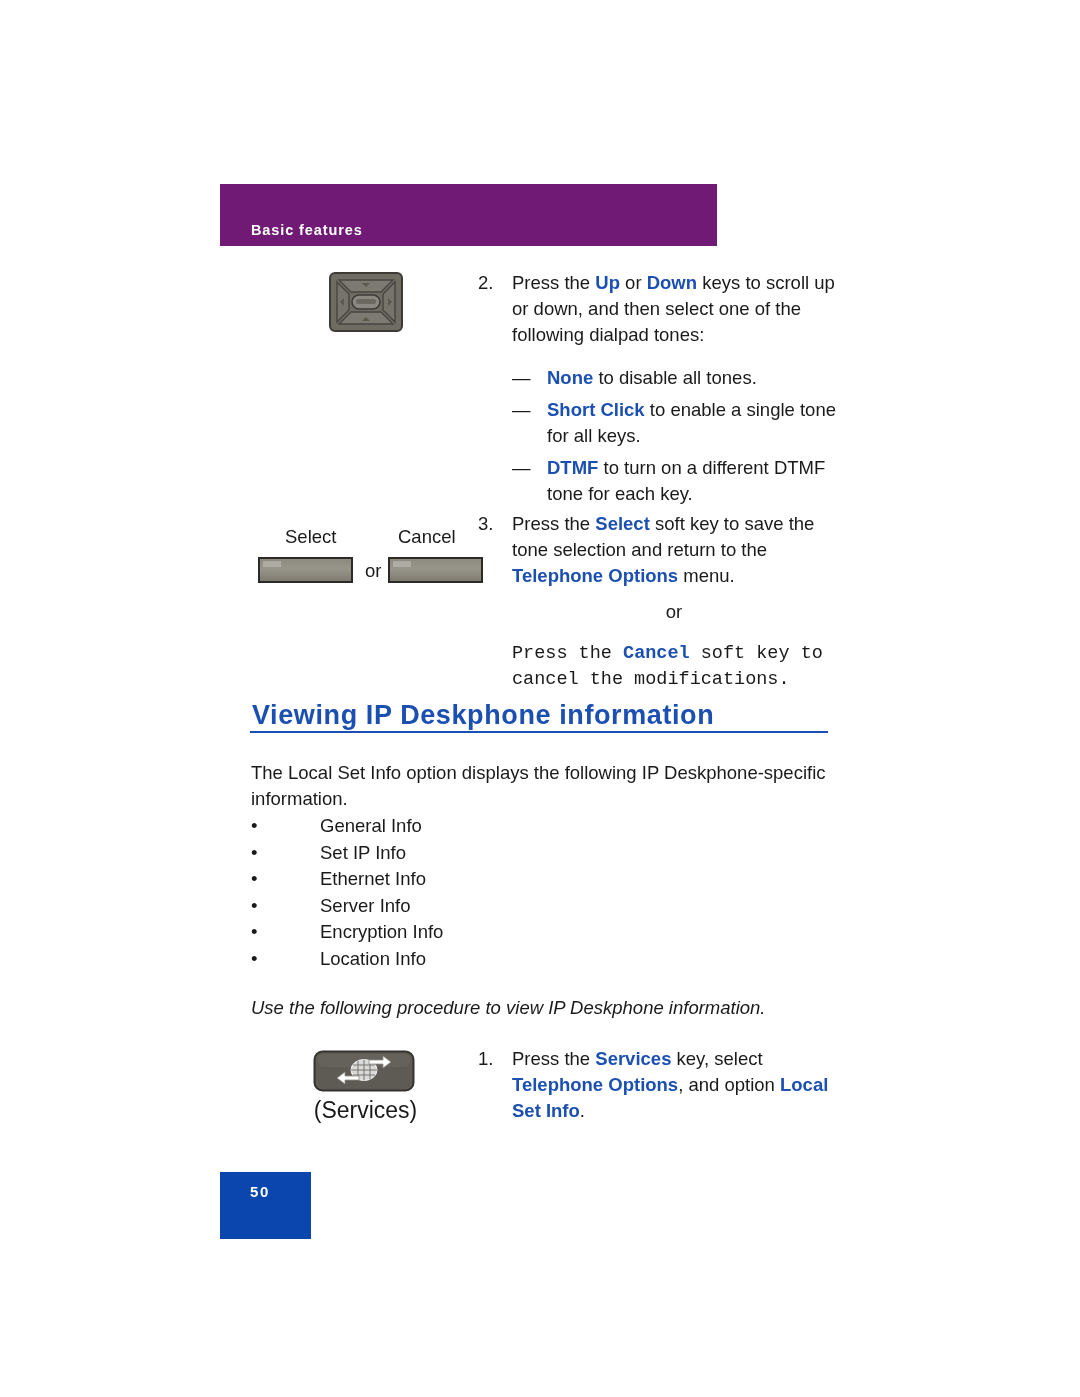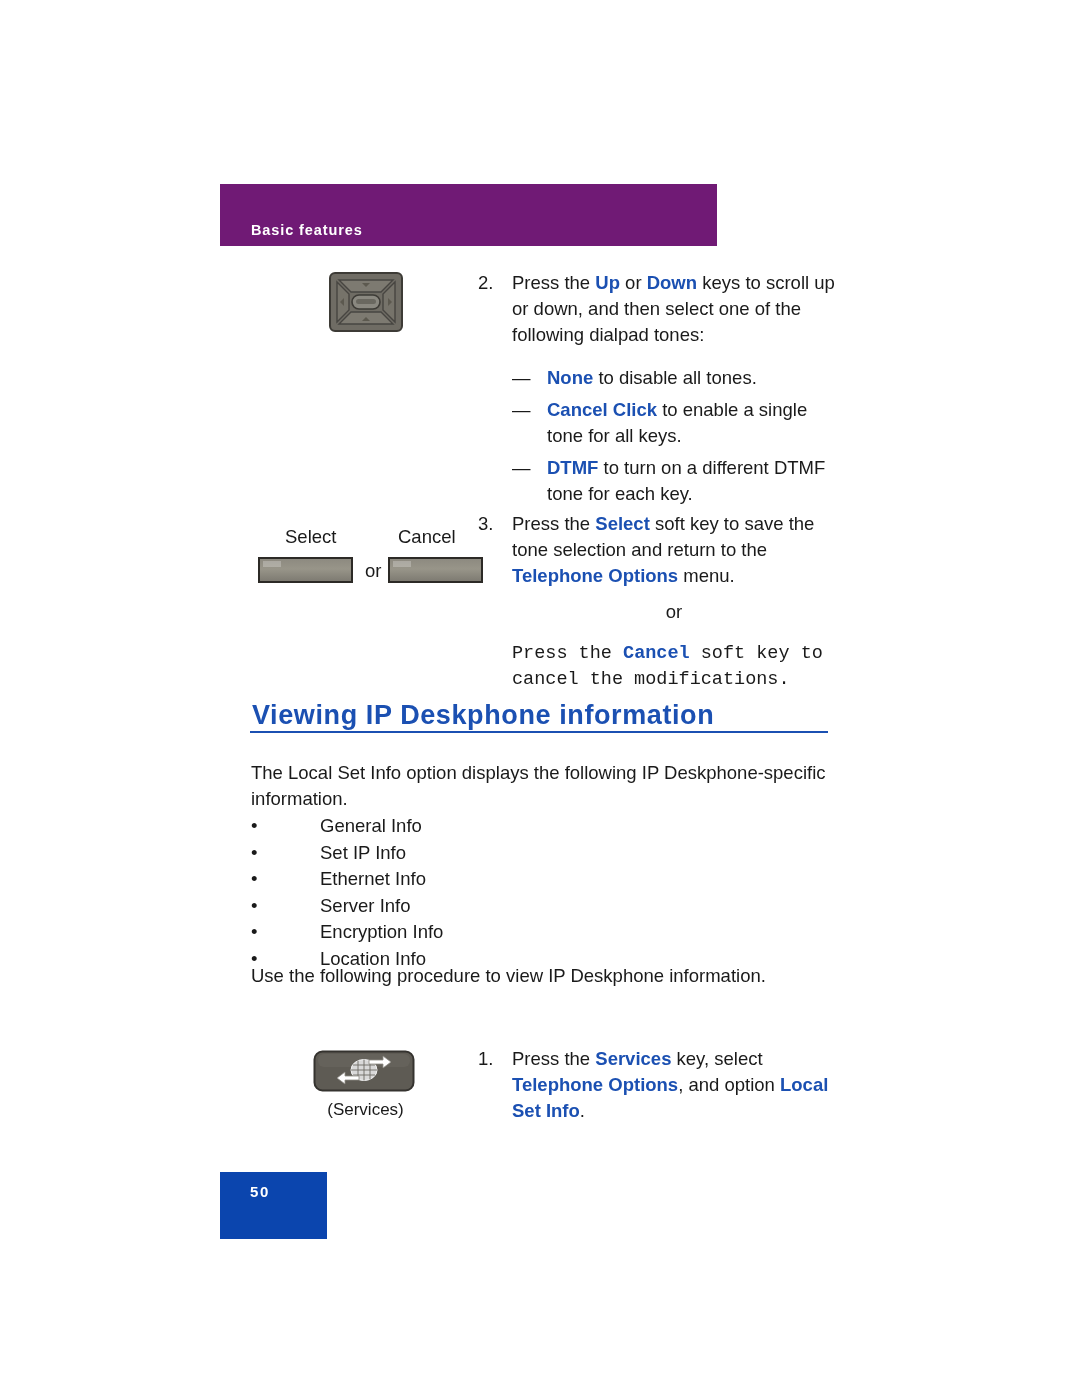--- a/index.html
+++ b/index.html
@@ -182,51 +182,51 @@
   .bullet-text {
     font-size: 18.5px;
     line-height: 26.5px;
     margin-left: 34px;
   }
 
   
   #procedure-paragraph {
     position: absolute;
     left: 251px;
-    top: 963px;
+    top: 995px;
     width: 600px;
+    font-style: italic;
   }
 
   
   #services-key {
     position: absolute;
     left: 313px;
     top: 1050px;
     width: 102px;
     height: 42px;
   }
   #services-key-caption {
     position: absolute;
     left: 253px;
     top: 1097px;
     width: 225px;
     text-align: center;
-    font-size: 17px;
+    font-size: 23px;
     line-height: 26px;
   }
 
   
   #page-number-block {
     position: absolute;
     left: 220px;
     top: 1172px;
     width: 91px;
     height: 67px;
     background: #0b45ae;
-    padding-left: 16px;
   }
   #page-number-text {
     position: absolute;
     left: 0;
     top: 11px;
     width: 80px;
     text-align: center;
     color: #ffffff;
     font-size: 15px;
     font-weight: bold;
@@ -268,21 +268,21 @@
 
     <div style="height:11px"></div>
 
     <div class="dash-item">
       <div class="dash-mark">—</div>
       <div class="dash-text body-text"><span class="blue">None</span><span> to disable all tones.</span></div>
     </div>
 
     <div class="dash-item">
       <div class="dash-mark">—</div>
-      <div class="dash-text body-text"><span class="blue">Cancel Click</span><span> to enable a single tone for all keys.</span></div>
+      <div class="dash-text body-text"><span class="blue">Short Click</span><span> to enable a single tone for all keys.</span></div>
     </div>
 
     <div class="dash-item">
       <div class="dash-mark">—</div>
       <div class="dash-text body-text"><span class="blue">DTMF</span><span> to turn on a different DTMF tone for each key.</span></div>
     </div>
   </div>
 </div>
 
 <div id="softkey-row-labels">

